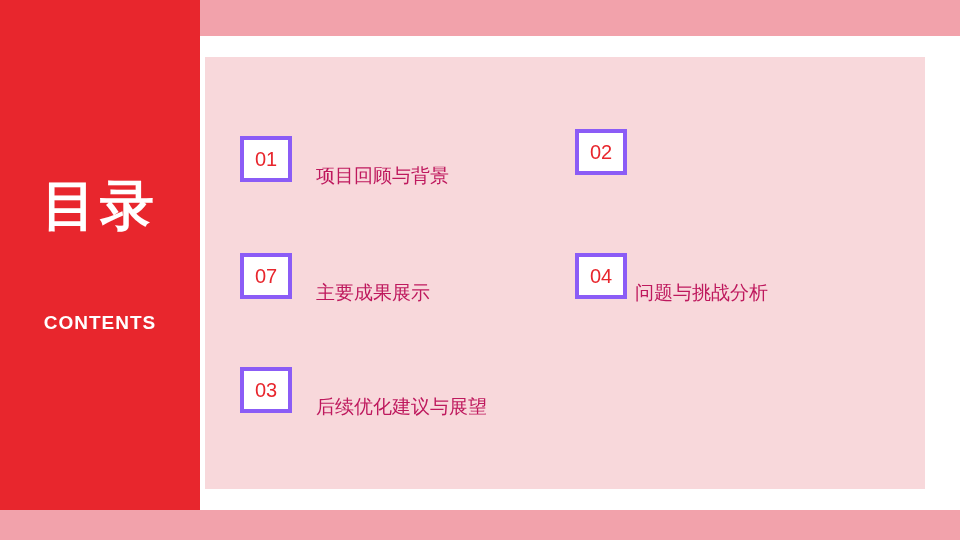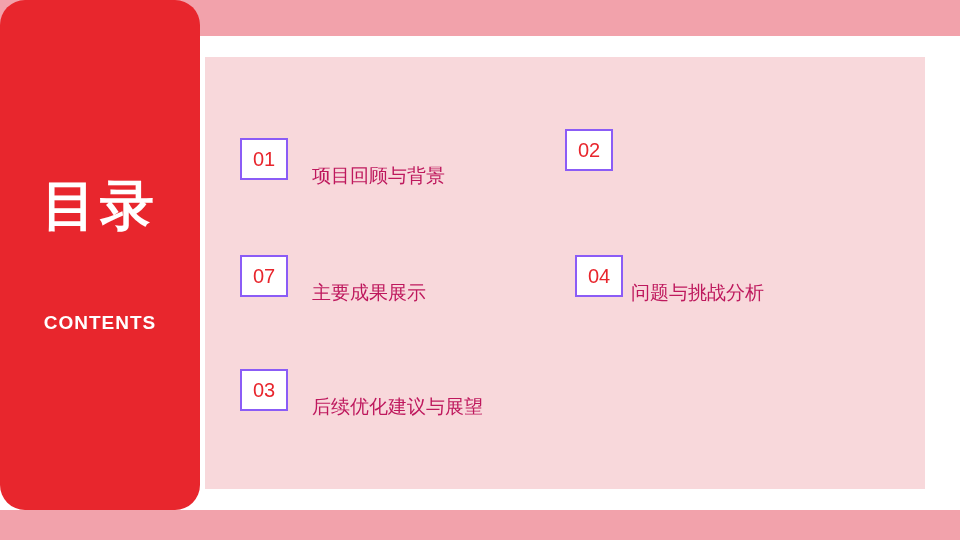--- a/index.html
+++ b/index.html
@@ -29,21 +29,20 @@
     background: #f2a2ab;
   }
 
   
   .sidebar {
     position: absolute;
     top: 0; left: 0;
     width: 200px; height: 510px;
     background: #e8262d;
     z-index: 2;
-    border-radius: 25px;
   }
   .sidebar-title {
     position: absolute;
     top: 170px;
     left: 0;
     width: 100%;
     text-align: center;
     color: #ffffff;
     font-size: 54px;
     font-weight: 700;
@@ -73,30 +72,30 @@
     z-index: 1;
   }
 
   .toc-item {
     position: absolute;
     display: flex;
     align-items: center;
     gap: 24px;
   }
   .toc-item.pos-1 { left: 35px;  top: 72px;  }
-  .toc-item.pos-2 { left: 360px; top: 72px;  }
+  .toc-item.pos-2 { left: 370px; top: 72px;  }
   .toc-item.pos-3 { left: 35px;  top: 189px; }
   .toc-item.pos-4 { left: 370px; top: 189px; gap: 8px; }
   .toc-item.pos-5 { left: 35px;  top: 303px; }
 
   .num-box {
     width: 44px;
     height: 38px;
     background: #ffffff;
-    border: 2px solid #8b5cf6;
+    border: 4px solid #8b5cf6;
     color: #e8262d;
     font-size: 20px;
     font-weight: 400;
     display: flex;
     align-items: center;
     justify-content: center;
     flex: 0 0 auto;
   }
   .toc-label {
     font-size: 19px;

